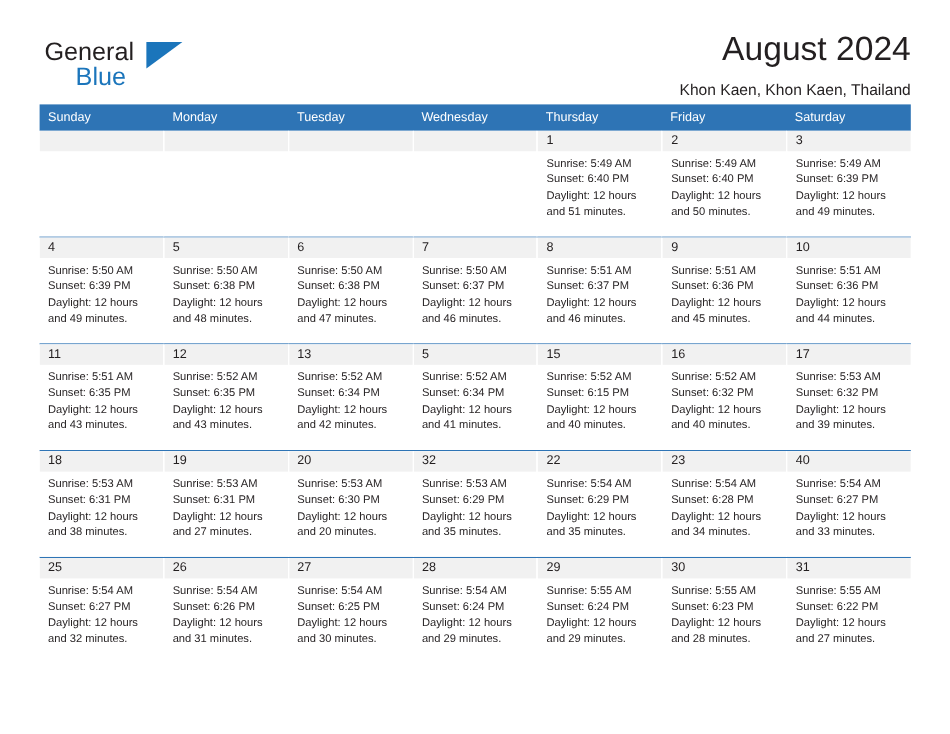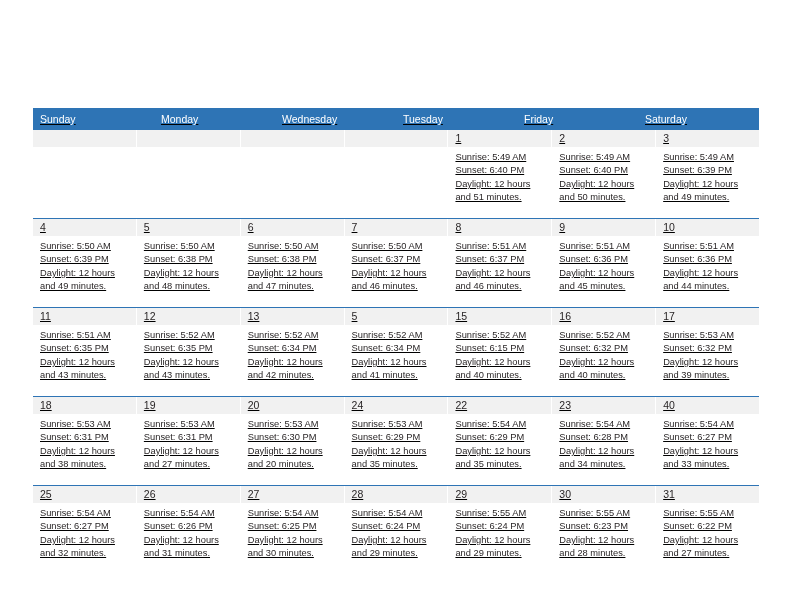--- a/index.html
+++ b/index.html
@@ -84,23 +84,22 @@
     line-height: 18px;
     color: #231f20;
     margin: 8px 0 0 0;
     white-space: nowrap;
   }
 
   
   .calendar {
     position: absolute;
     left: 33px;
-    top: 108px;
+    top: 87px;
     width: 726px;
-    text-decoration: underline;
   }
 
   .weekday-row {
     display: flex;
     background: #2e74b5;
     height: 22px;
   }
   .weekday {
     flex: 1 1 0;
     box-sizing: border-box;
@@ -150,27 +149,42 @@
   }
   .day-info div {
     white-space: nowrap;
   }
 </style>
 </head>
 <body>
 
 <div class="page">
 
+  <div class="header">
+
+    <div class="brand">
+      <span class="brand-general">General</span>
+      <span class="brand-triangle"></span>
+      <span class="brand-blue">Blue</span>
+    </div>
+
+    <div class="title-block">
+      <h1 class="cal-title">August 2024</h1>
+      <p class="cal-subtitle">Khon Kaen, Khon Kaen, Thailand</p>
+    </div>
+
+  </div>
 
   <div class="calendar">
     <div class="weekday-row" id="weekday-row">
         <div class="weekday">Sunday</div>
         <div class="weekday">Monday</div>
+        <div class="weekday">Tuesday</div>
         <div class="weekday">Wednesday</div>
-        <div class="weekday">Tuesday</div>
+        <div class="weekday">Thursday</div>
         <div class="weekday">Friday</div>
         <div class="weekday">Saturday</div>
       </div>
     <div id="weeks-container">
         <div class="week-row">
           <div class="day-cell">
             <div class="day-number-band"></div>
           </div>
           <div class="day-cell">
             <div class="day-number-band"></div>
@@ -361,21 +375,21 @@
           <div class="day-cell">
             <div class="day-number-band">20</div>
             <div class="day-info">
               <div>Sunrise: 5:53 AM</div>
               <div>Sunset: 6:30 PM</div>
               <div>Daylight: 12 hours</div>
               <div>and 20 minutes.</div>
             </div>
           </div>
           <div class="day-cell">
-            <div class="day-number-band">24</div>
+            <div class="day-number-band">32</div>
             <div class="day-info">
               <div>Sunrise: 5:53 AM</div>
               <div>Sunset: 6:29 PM</div>
               <div>Daylight: 12 hours</div>
               <div>and 35 minutes.</div>
             </div>
           </div>
           <div class="day-cell">
             <div class="day-number-band">22</div>
             <div class="day-info">

